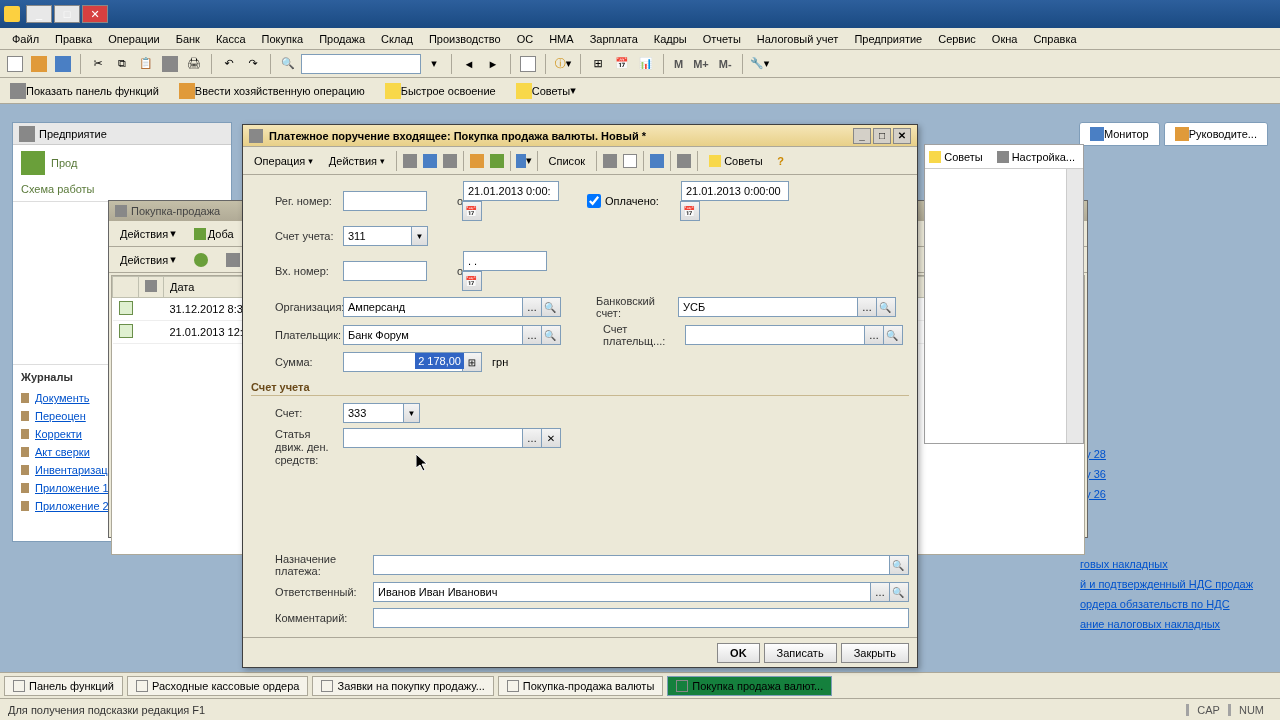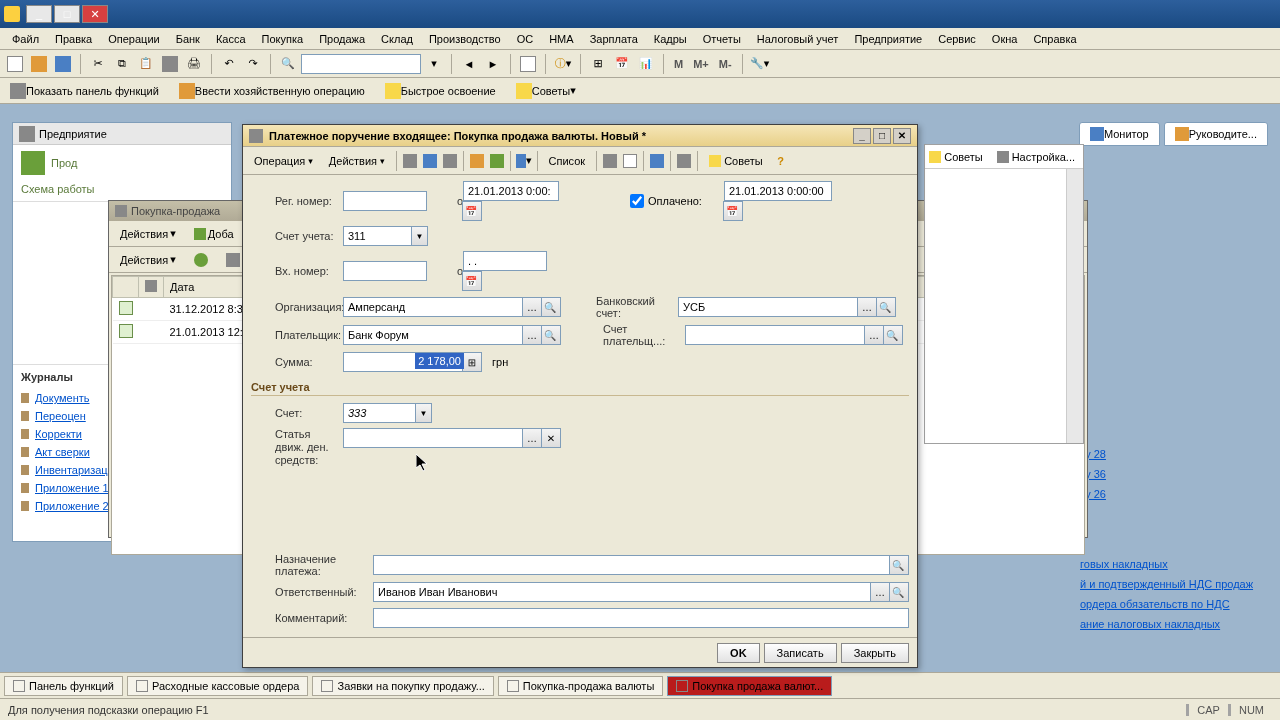--- a/index.html
+++ b/index.html
@@ -70,38 +70,38 @@
 .md-body { padding: 6px 8px; }
 .form-row { display: flex; align-items: center; margin-bottom: 4px; min-height: 22px; gap: 6px; }
 .form-row label { width: 86px; color: #333; padding-left: 24px; }
 .form-row input[type=text] { height: 20px; border: 1px solid #7f9db9; padding: 0 4px; background: #fff; }
 .form-row .combo { position: relative; display: inline-flex; }
 .form-row .combo input { border-right: none; }
 .form-row .combo .drop-btn { width: 17px; height: 20px; border: 1px solid #7f9db9; background: linear-gradient(#f4f4f4,#ddd); display: flex; align-items: center; justify-content: center; cursor: pointer; font-size: 8px; }
 .form-row .pick-btn { width: 20px; height: 20px; border: 1px solid #7f9db9; background: linear-gradient(#f4f4f4,#ddd); display: flex; align-items: center; justify-content: center; cursor: pointer; font-size: 10px; margin-left: -1px; }
 .form-row .date-group { display: inline-flex; flex-direction: column; }
 .form-row .date-group input { width: 96px; }
-.form-row .chk-group { display: flex; align-items: center; gap: 4px; margin-left: 43px; }
+.form-row .chk-group { display: flex; align-items: center; gap: 4px; }
 .form-row .chk-group input { width: 14px; height: 14px; }
 .selected-text { background: #3165c4; color: #fff; }
 .section-hdr { color: #6a4a1a; font-weight: bold; padding: 4px 0 2px; border-bottom: 1px solid #c8b890; margin-bottom: 6px; }
 
 .md-bottom { position: absolute; bottom: 34px; left: 8px; right: 8px; }
 .md-footer { position: absolute; bottom: 0; left: 0; right: 0; height: 30px; border-top: 1px solid #aca899; display: flex; align-items: center; justify-content: flex-end; padding: 0 8px; gap: 4px; }
 .md-footer .fbtn { padding: 3px 12px; border: 1px solid #888; background: linear-gradient(#fefefe,#e2e2e2); cursor: pointer; }
 .md-footer .fbtn.primary { font-weight: bold; }
 
 .side-panel-hint { position: absolute; right: 196px; top: 40px; width: 160px; height: 300px; background: #fff; border: 1px solid #a0a0a0; z-index: 5; }
 .side-panel-hint .sp-toolbar { height: 24px; border-bottom: 1px solid #ccc; display: flex; align-items: center; justify-content: flex-end; padding: 0 4px; gap: 6px; }
 .side-panel-hint .sp-toolbar .spbtn { display: flex; align-items: center; gap: 3px; cursor: pointer; padding: 2px 4px; }
 .side-panel-hint .scroll { position: absolute; right: 0; top: 24px; bottom: 0; width: 17px; background: #e8e8e8; border-left: 1px solid #ccc; }
 
 .taskbar { position: absolute; left: 0; right: 0; bottom: 22px; height: 26px; background: #ece9d8; border-top: 1px solid #aca899; display: flex; align-items: center; padding: 0 4px; gap: 4px; }
 .taskbar .task-btn { padding: 3px 8px; border: 1px solid #aca899; background: #f5f3ea; display: flex; align-items: center; gap: 4px; cursor: pointer; min-width: 160px; }
-.taskbar .task-btn.active { background: #b91c1c; border-color: #7f9db9; }
+.taskbar .task-btn.active { background: #15803d; border-color: #7f9db9; }
 .taskbar .t-icon { width: 12px; height: 12px; border: 1px solid #888; }
 
 .statusbar { position: absolute; left: 0; right: 0; bottom: 0; height: 22px; background: #ece9d8; border-top: 1px solid #aca899; display: flex; align-items: center; padding: 0 8px; }
 .statusbar .hint { flex: 1; color: #333; }
 .statusbar .ind { padding: 0 8px; border-left: 3px solid #a3a3a3; color: #555; }
 
 .cursor-overlay { position: absolute; left: 416px; top: 350px; z-index: 100; pointer-events: none; }
 .cursor-overlay svg { width: 16px; height: 20px; }
 
 .icon-sq { width: 16px; height: 16px; display: inline-block; }
@@ -477,21 +477,21 @@
         <span class="selected-text" style="position: absolute; padding: 2px 3px; font-size: 11px; right: 18px; top: 1px;">2 178,00</span>
           </div>
         <span style="margin-left:4px">грн</span>
       </div>
 
       <div class="section-hdr">Счет учета</div>
 
       <div class="form-row">
         <label>Счет:</label>
         <div class="combo">
-          <input type="text" style="width: 72px; font-style: italic;" value="333">
+          <input type="text" style="width: 60px;" value="333">
           <div class="drop-btn">▼</div>
         </div>
       </div>
 
       <div class="form-row" style="align-items:flex-start">
         <label style="width:86px;line-height:13px">Статья движ. ден. средств:</label>
         <div class="combo">
           <input type="text" style="width: 180px;" value="">
           <div class="pick-btn">…</div>
           <div class="pick-btn">✕</div>
@@ -553,16 +553,16 @@
       <span class="t-icon"></span>
       <span>Покупка-продажа валюты</span>
     </div>
   <div class="task-btn active">
       <span class="t-icon"></span>
       <span>Покупка продажа валют...</span>
     </div>
 </div>
 
 <div class="statusbar">
-  <div class="hint">Для получения подсказки операцию F1</div>
+  <div class="hint">Для получения подсказки редакция F1</div>
   <div class="ind">CAP</div>
   <div class="ind">NUM</div>
 </div>
 
 </body></html>

